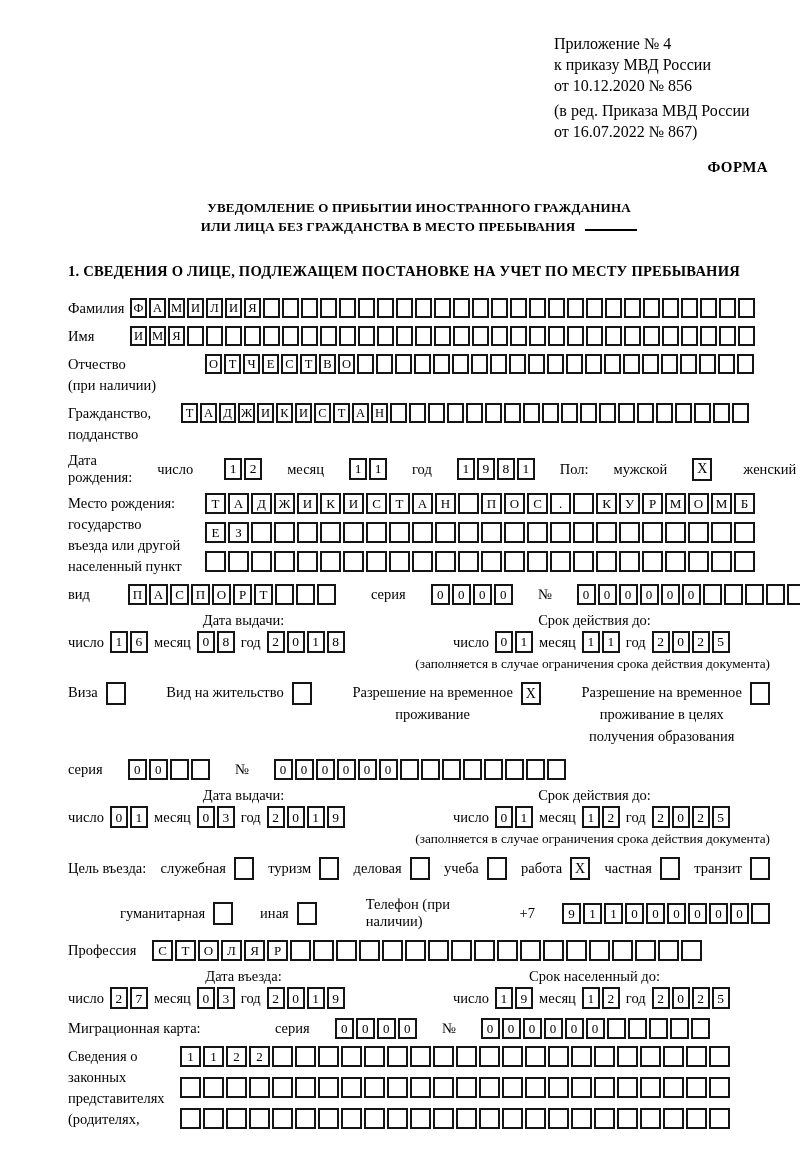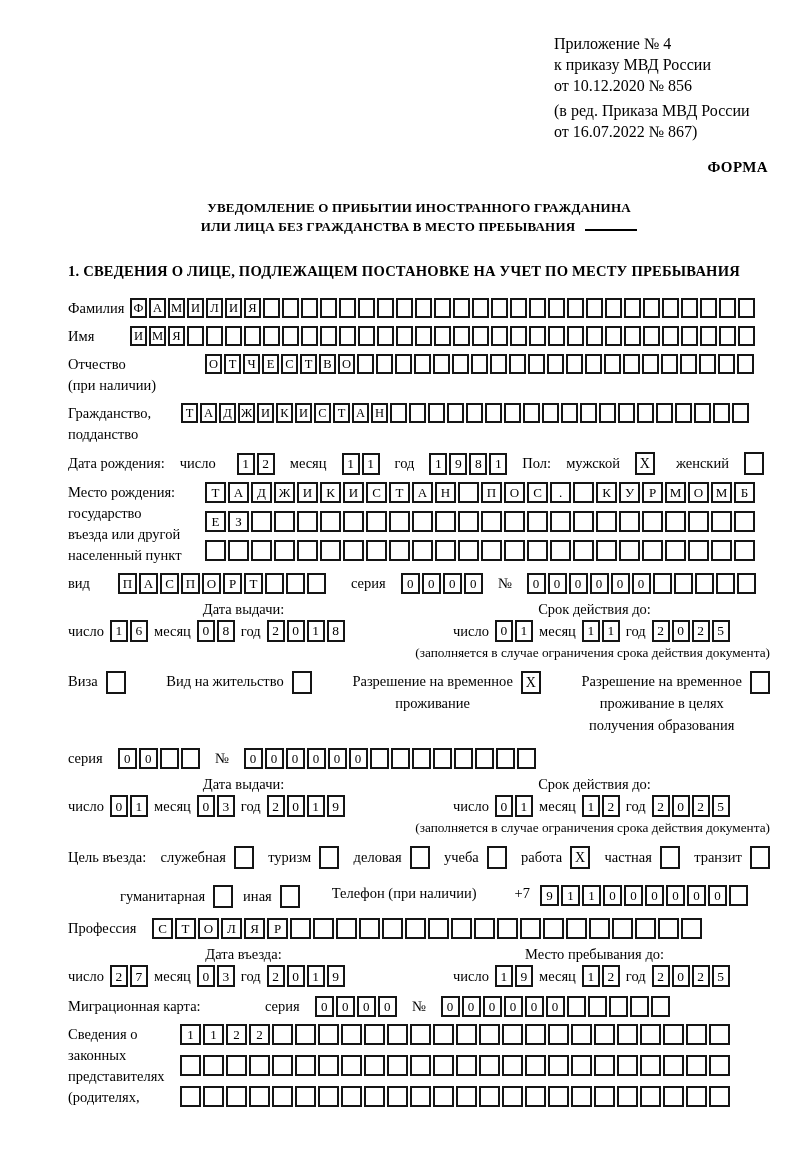--- a/index.html
+++ b/index.html
@@ -22,39 +22,39 @@
 
   .cells{display:flex;gap:2px;flex-wrap:nowrap;align-items:flex-start;}
   .cell{box-sizing:border-box;width:17px;height:20px;border:2px solid #151515;display:flex;align-items:center;justify-content:center;font-size:12.5px;line-height:1;background:#fff;flex-shrink:0;}
   .cells.lg .cell{width:21px;height:21px;font-size:13px;}
   .cells.md .cell{width:19px;height:21px;font-size:13px;}
   .cells.dt .cell{width:18px;height:22px;font-size:13.5px;}
   .cells.cb .cell{width:20px;height:23px;font-size:14px;}
 
   .stack{display:flex;flex-direction:column;gap:8px;}
 
-  .inline{display:flex;align-items:center;gap:15px;flex-wrap:nowrap;}
+  .inline{display:flex;align-items:center;gap:25px;flex-wrap:nowrap;}
   .gapR{margin-right:6px;}
 
   .dochead{text-align:center;font-weight:bold;margin:4px 0 8px 0;}
 
   .dr-heads{display:flex;margin:3px 0 2px 0;}
   .dr-heads .dh{width:50%;text-align:center;}
   .daterow{display:flex;align-items:center;margin-bottom:3px;}
   .dr-half{width:50%;display:flex;align-items:center;gap:6px;}
   .note{text-align:right;font-size:13.3px;margin:0 0 10px 0;}
 
   .intro{line-height:1.8;margin-bottom:4px;}
 
   .opts{display:flex;align-items:flex-start;justify-content:space-between;margin:2px 0 12px 0;}
   .opt{display:flex;align-items:flex-start;gap:8px;}
   .opt .txt{text-align:center;line-height:1.5;}
 
   .purpose-row{display:flex;align-items:center;justify-content:space-between;margin-bottom:10px;}
-  .purpose-row2{display:flex;align-items:flex-start;gap:10px;margin:16px 0 10px 52px;}
+  .purpose-row2{display:flex;align-items:center;gap:27px;margin:16px 0 10px 52px;}
   .pair{display:flex;align-items:center;gap:8px;}
 
   .guard{display:flex;align-items:flex-start;margin-top:2px;}
   .guard .stack{gap:10px;}
 </style>
 </head>
 <body>
 
 <div class="page">
 
@@ -641,21 +641,21 @@
         <span class="cell"></span>
         <span class="cell"></span>
         <span class="cell"></span>
         <span class="cell"></span>
         <span class="cell"></span>
       </div>
   </div>
 
   <div class="dr-heads">
     <div class="dh">Дата въезда:</div>
-    <div class="dh">Место пребывания до:</div>
+    <div class="dh">Срок населенный до:</div>
   </div>
   <div class="daterow" style="margin-bottom:9px;">
     <div class="dr-half">
       <span>число</span>
       <div class="cells dt">
           <span class="cell">2</span>
           <span class="cell">7</span>
         </div>
       <span>месяц</span>
       <div class="cells dt">

